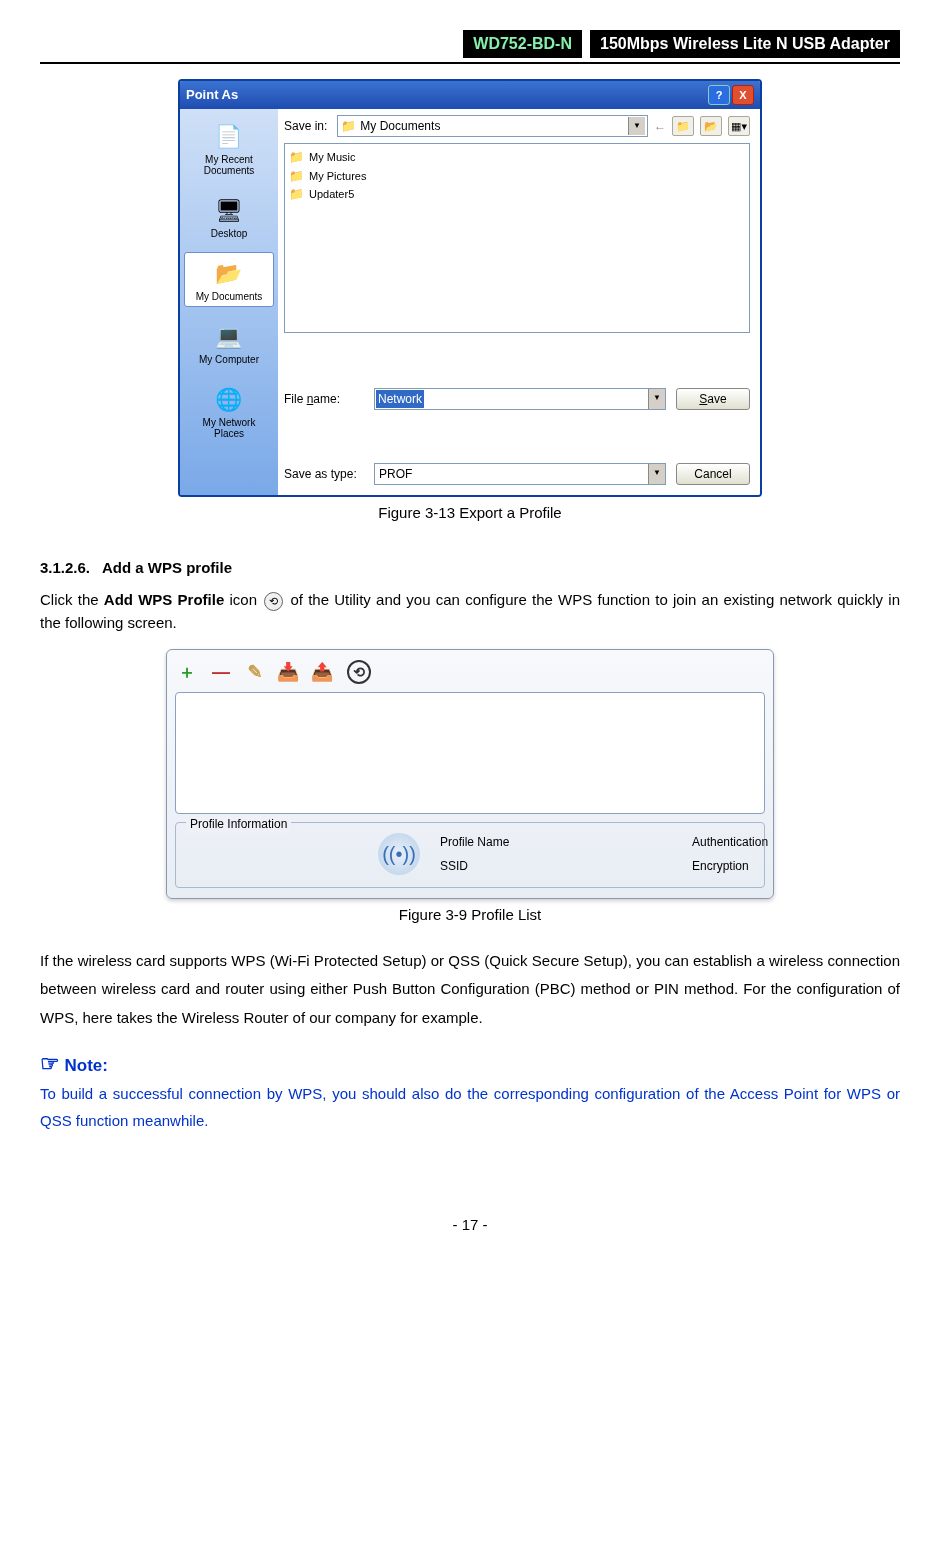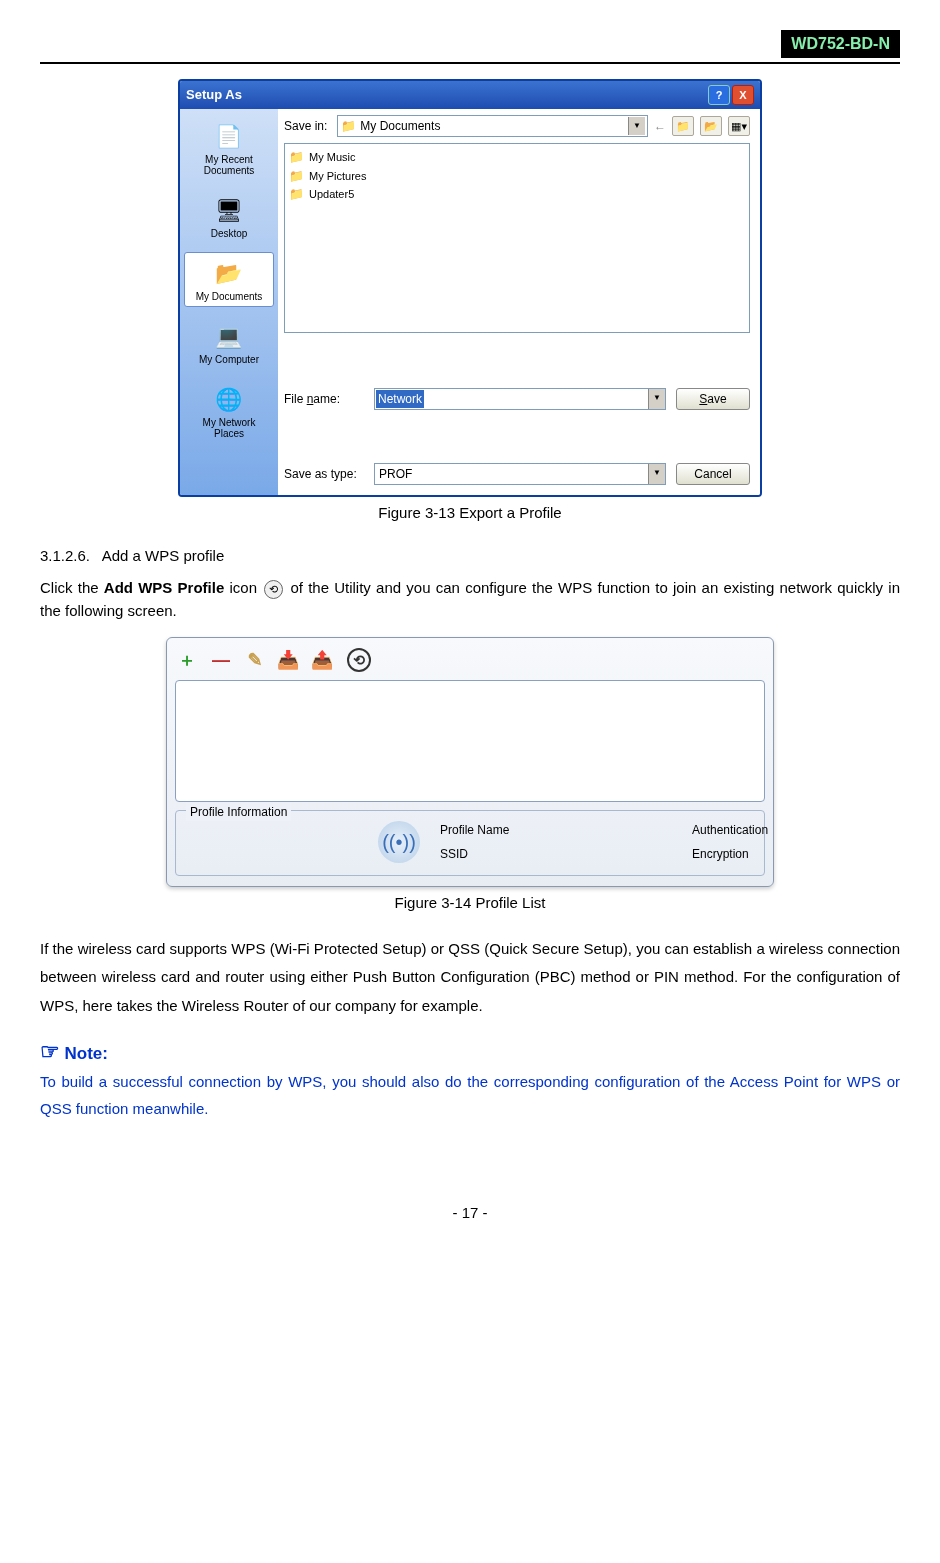--- a/index.html
+++ b/index.html
@@ -1,20 +1,20 @@
 <!DOCTYPE html>
 <html><head>
 <meta charset="utf-8">
 <style>
 body { font-family: Arial, sans-serif; font-size: 15px; margin: 0; padding: 30px 40px; background:#fff; color:#000; line-height:1.5; }
 .header { display:flex; justify-content:flex-end; align-items:center; gap:8px; border-bottom:2px solid #000; padding-bottom:4px; margin-bottom:15px; }
 .header-model { background:#000; color:#86efac; padding:2px 10px; font-weight:bold; font-size:16px;}
 .header-title { background:#000; color:#fff; padding:2px 10px; font-weight:bold; font-size:16px;}
 .caption { text-align:center; margin:5px 0 20px; }
-.section-heading { font-weight:normal; margin:20px 0 10px; }
+.section-heading { font-weight:bold; margin:32px 0 10px; }
 .body-text { text-align:justify; margin-bottom:15px; }
 .note-heading { color:#0033cc; font-weight:bold; font-size:17px; }
 .note-heading .hand { font-size:22px; }
 .note-body { color:#0033cc; text-align:justify; line-height:1.8;}
 .page-num { text-align:center; margin-top:80px; }
 
 
 .dlg { width:580px; margin:0 auto 5px; border:2px solid #0a3ea0; border-radius:4px; overflow:hidden; font-family:Tahoma, sans-serif; font-size:12px; background:#ece9d8;}
 .dlg-title { display:flex; justify-content:space-between; align-items:center; background:linear-gradient(#3b73d1,#1e4cb0); color:#fff; padding:4px 6px; font-weight:bold; font-size:13px;}
 .dlg-title .tbtns{ display:flex; gap:2px;}
@@ -60,25 +60,26 @@
 .fieldgrid{ display:grid; grid-template-columns:1fr 1fr 60px; gap:6px 20px; align-items:center;}
 .sigicon{ grid-row:1 / span 2; justify-self:end; width:42px; height:42px; border-radius:50%; background:radial-gradient(#e8f0fa,#b8cfe8); display:flex; align-items:center; justify-content:center; color:#3a6fb7; font-size:20px;}
 
 .wps-inline-icon{ display:inline-flex; width:17px; height:17px; border:1px solid #666; border-radius:50%; align-items:center; justify-content:center; font-size:11px; background:#f0f0f0; vertical-align:middle; margin:0 2px;}
 </style>
 </head>
 <body>
 
 <div class="header">
   <span class="header-model">WD752-BD-N</span>
+  <span class="header-title">150Mbps Wireless Lite N USB Adapter</span>
 </div>
 
 <div class="dlg">
   <div class="dlg-title">
-    <span>Setup As</span>
+    <span>Point As</span>
     <div class="tbtns">
       <div class="tbtn help">?</div>
       <div class="tbtn close">X</div>
     </div>
   </div>
   <div class="dlg-body">
     <div class="sidebar">
       <div class="place">
           <div class="picon">📄</div>
           <span>My Recent Documents</span>
@@ -178,20 +179,20 @@
     <div class="fieldgrid">
       <span>Profile Name</span>
       <span>Authentication</span>
       <div class="sigicon">((•))</div>
       <span>SSID</span>
       <span>Encryption</span>
     </div>
   </div>
 </div>
 
-<div class="caption">Figure 3-14 Profile List</div>
+<div class="caption">Figure 3-9 Profile List</div>
 
 <div class="body-text" style="line-height:1.9;">If the wireless card supports WPS (Wi-Fi Protected Setup) or QSS (Quick Secure Setup), you can establish a wireless connection between wireless card and router using either Push Button Configuration (PBC) method or PIN method. For the configuration of WPS, here takes the Wireless Router of our company for example.</div>
 
 <div class="note-heading"><span class="hand">☞</span> <span>Note:</span></div>
 <div class="note-body">To build a successful connection by WPS, you should also do the corresponding configuration of the Access Point for WPS or QSS function meanwhile.</div>
 
 <div class="page-num">- 17 -</div>
 
 </body></html>

